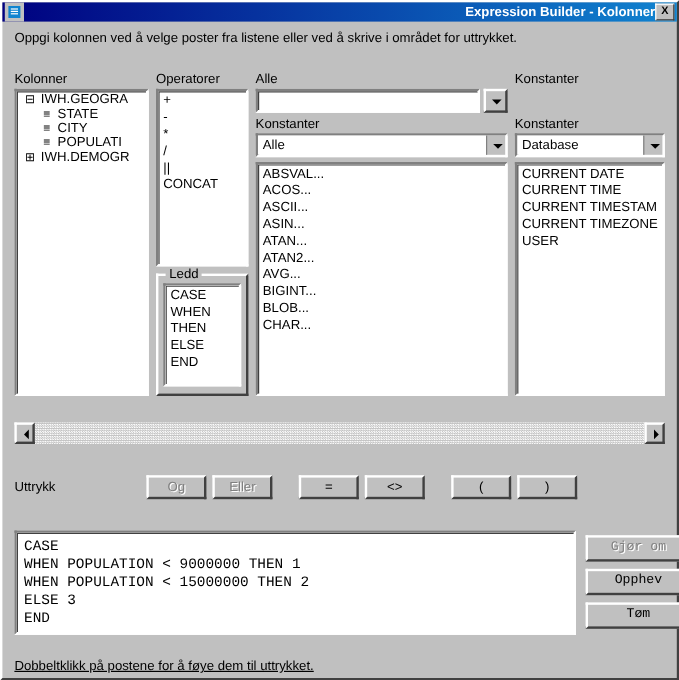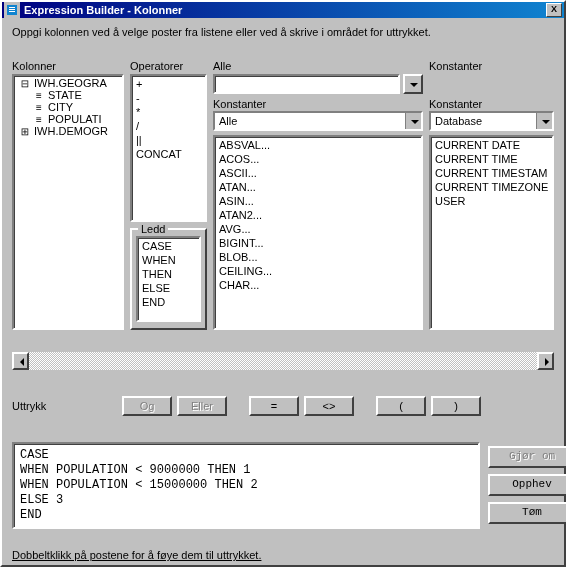--- a/index.html
+++ b/index.html
@@ -31,21 +31,21 @@
     font-size: 11px;
   }
   .titlebar .app-icon {
     width: 16px; height: 16px;
     margin-right: 4px;
     background: #c0c0c0;
     display: flex;
     align-items: center;
     justify-content: center;
   }
-  .titlebar .title-text { flex: 1; }
+  .titlebar .title-text { flex: 1; text-align: right; }
   .titlebar .close-btn {
     width: 16px; height: 14px;
     background: #c0c0c0;
     border: 1px solid;
     border-color: #ffffff #404040 #404040 #ffffff;
     font-family: Arial;
     font-size: 9px;
     font-weight: bold;
     line-height: 10px;
     text-align: center;
@@ -382,27 +382,26 @@
             <div class="dd-btn">
                 <div class="chev-down"></div>
               </div>
           </div>
         </div>
         <div class="sunken listbox funcs-box">
           <div class="listbox-inner" id="func-list" style="overflow-y:scroll;">
               <div class="list-item">ABSVAL...</div>
               <div class="list-item">ACOS...</div>
               <div class="list-item">ASCII...</div>
+              <div class="list-item">ASIN...</div>
               <div class="list-item">ATAN...</div>
-              <div class="list-item">ASIN...</div>
               <div class="list-item">ATAN2...</div>
               <div class="list-item">AVG...</div>
               <div class="list-item">BIGINT...</div>
               <div class="list-item">BLOB...</div>
-              <div class="list-item">CEILING...</div>
               <div class="list-item">CHAR...</div>
             </div>
         </div>
       </div>
 
       <div class="panel col-konst">
         <div class="panel-label">Konstanter</div>
         <div style="height:24px;"></div>
         <div class="mini-row">
           <div class="mini-label">Konstanter</div>

